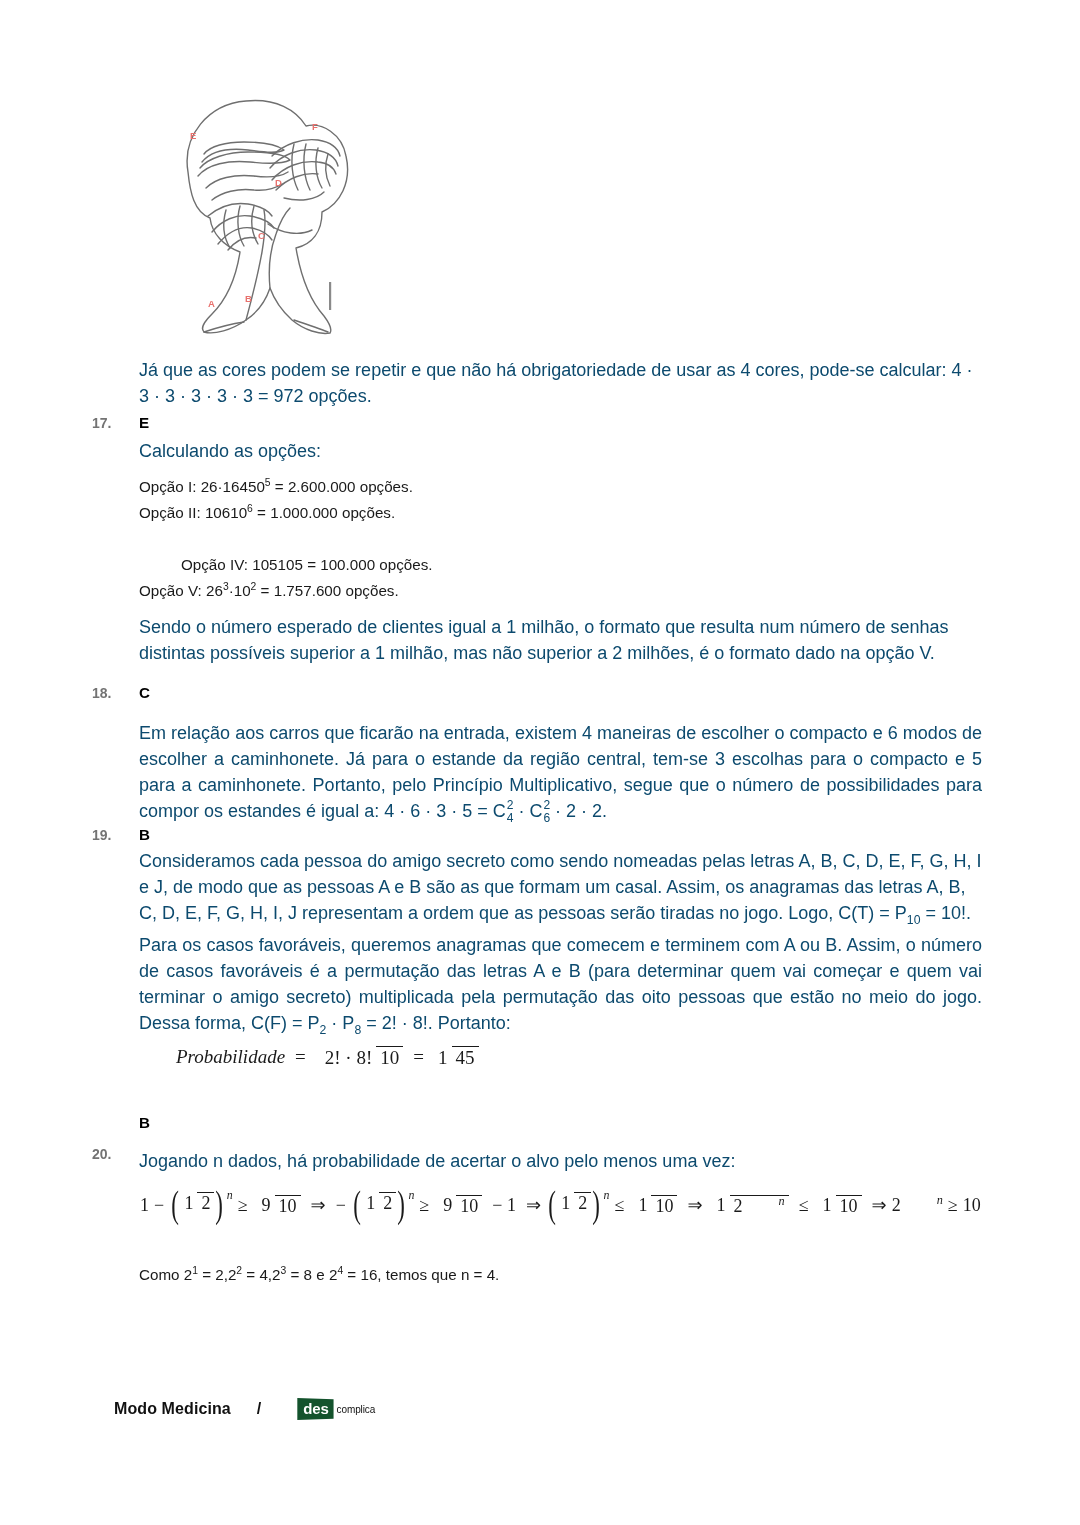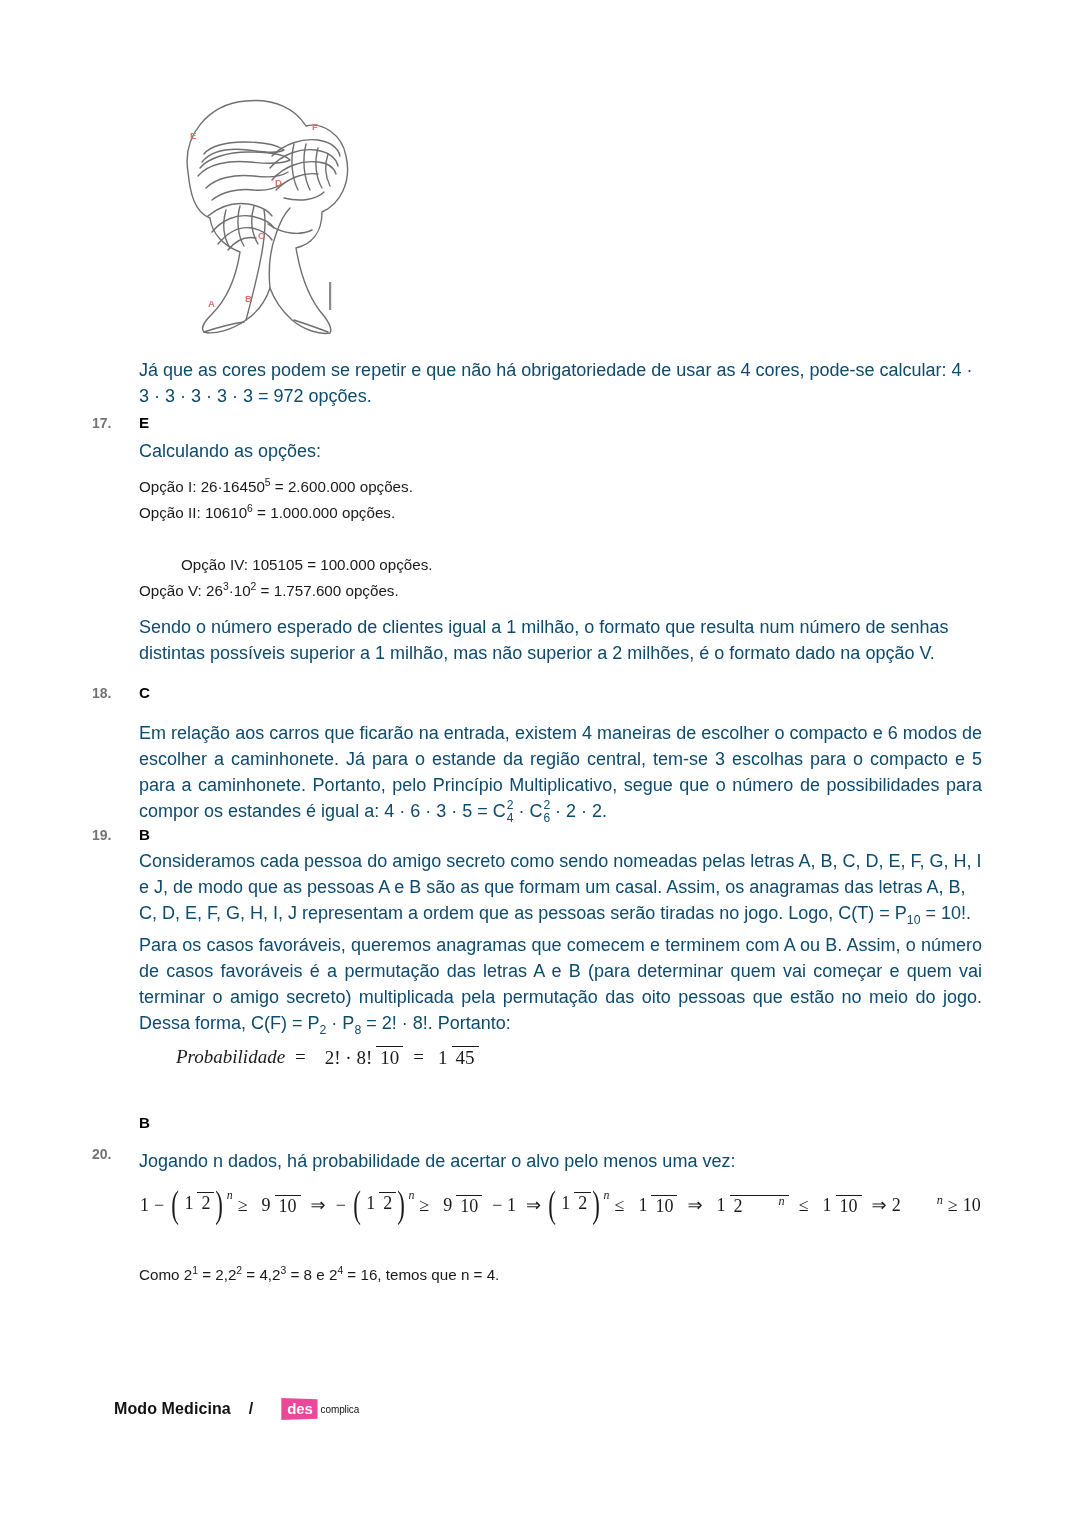--- a/index.html
+++ b/index.html
@@ -128,21 +128,21 @@
     top: -0.5px;
   }
 
   
   .footer {
     position: absolute;
     left: 114px;
     top: 1398px;
     display: flex;
     align-items: center;
-    gap: 8px;
+    gap: 16px;
   }
   .footer-brand {
     font-size: 16px;
     font-weight: bold;
     color: #111;
     letter-spacing: 0.1px;
   }
   .footer-sep {
     font-size: 16px;
     font-weight: bold;
@@ -384,18 +384,18 @@
   </div>
 
   <div class="opt-line" style="left:139px; top:1262px;">
     <span>Como 2</span><sup class="exp">1</sup><span> = 2,2</span><sup class="exp">2</sup><span> = 4,2</span><sup class="exp">3</sup><span> = 8 e 2</span><sup class="exp">4</sup><span> = 16, temos que n = 4.</span>
   </div>
 
   <div class="footer">
     <span class="footer-brand">Modo Medicina</span>
     <span class="footer-sep">/</span>
     <span class="logo">
-      <span class="logo-badge" style="background: #ec4899;">des</span>
+      <span class="logo-badge" style="background: #14532d;">des</span>
       <span class="logo-word">complica</span>
     </span>
   </div>
 
 </div>
 
 </body></html>

